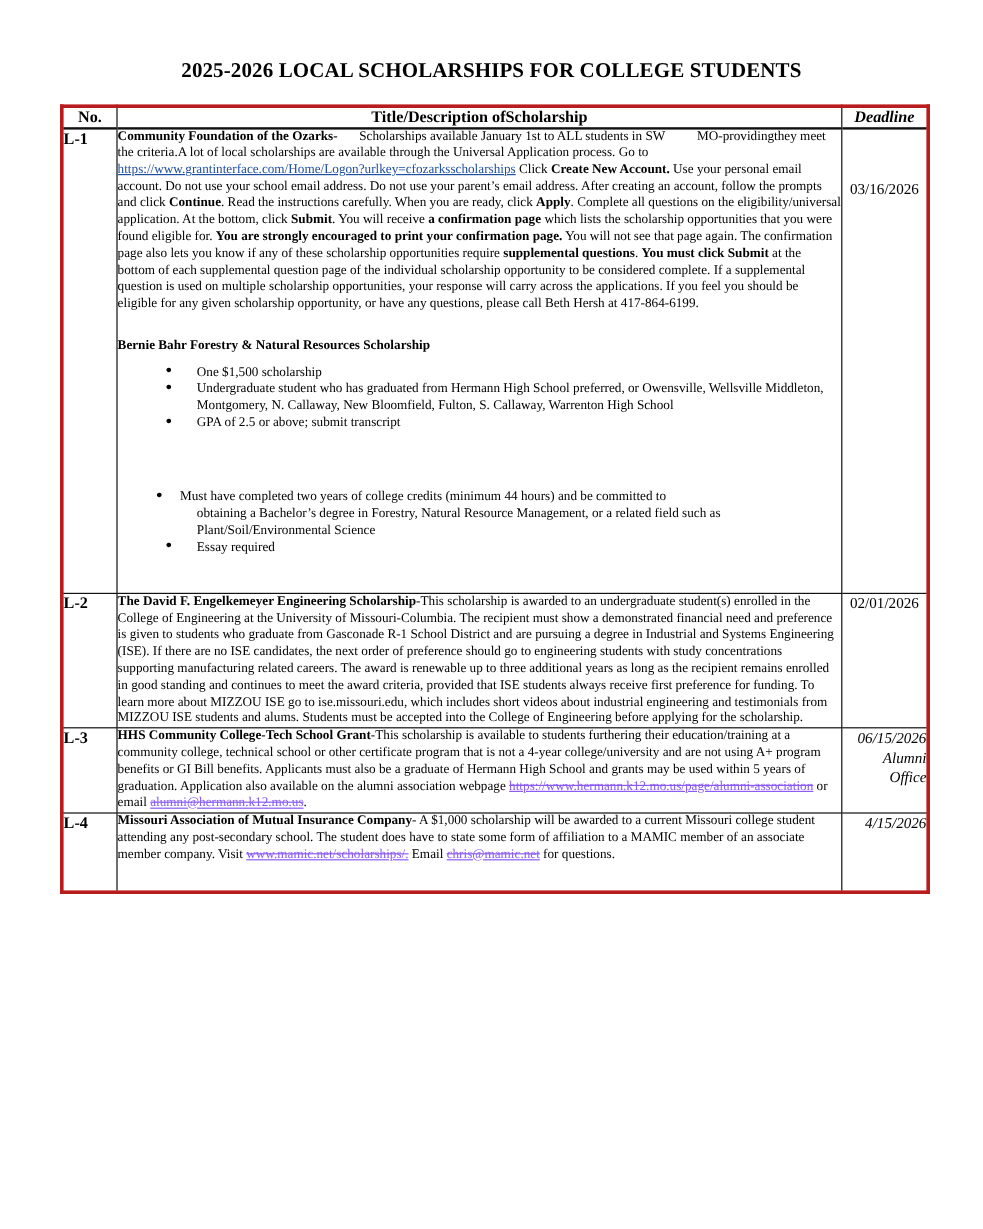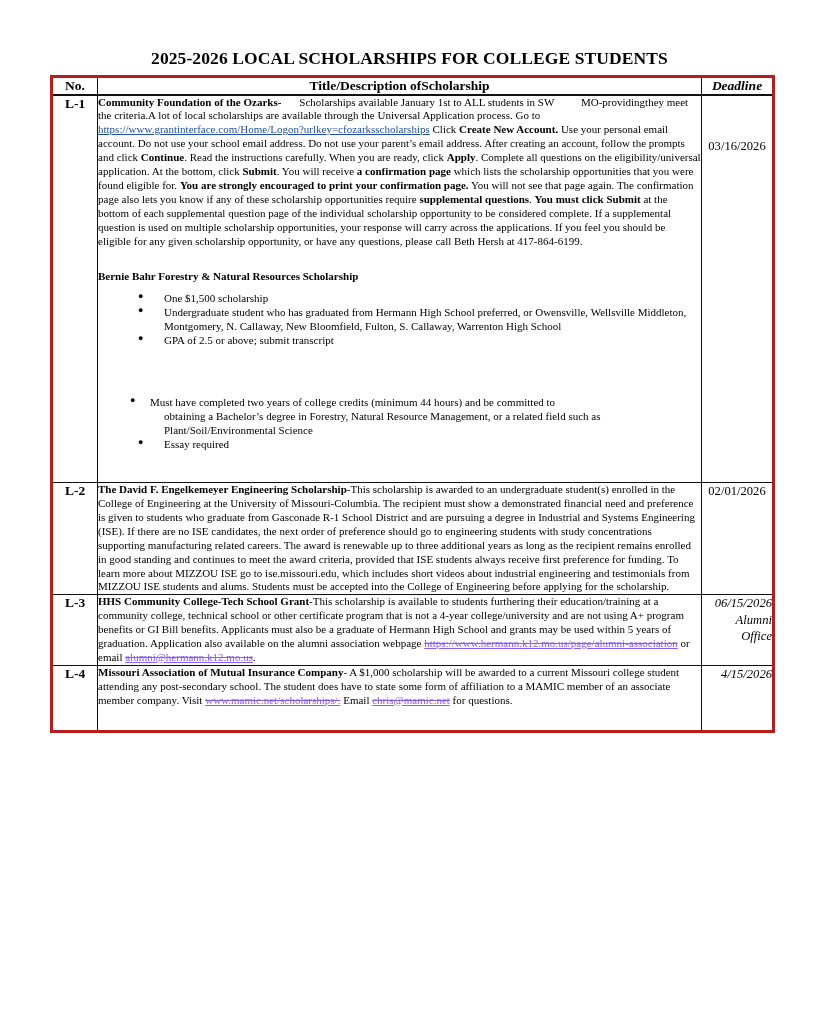--- a/index.html
+++ b/index.html
@@ -21,21 +21,21 @@
     box-sizing: border-box;
     padding: 0;
   }
   .doc-title {
     text-align: center;
     font-weight: bold;
     font-size: 17.5px;
     letter-spacing: 0.1px;
     margin: 0;
     padding-top: 48px;
-    padding-bottom: 6px;
+    padding-bottom: 18px;
   }
   table.sched {
     border-collapse: collapse;
     width: 722px;
     margin-left: 50px;
     table-layout: fixed;
     border: 3px solid #b91c1c;
   }
   table.sched th, table.sched td {
     border: 1px solid #111;
@@ -53,21 +53,20 @@
     text-align: center;
     font-size: 13.5px;
     font-weight: bold;
     padding: 2px 0 3px 0;
     line-height: 1.15;
   }
   th.hdr-dl {
     font-style: italic;
   }
   td.no-cell {
-    text-align: center;
     font-weight: bold;
     font-size: 13.5px;
     padding-top: 5px;
     line-height: 1.2;
   }
   td.desc-cell {
     font-size: 11px;
     line-height: 1.265;
     padding: 4px 5px 6px 6px;
     text-align: left;

